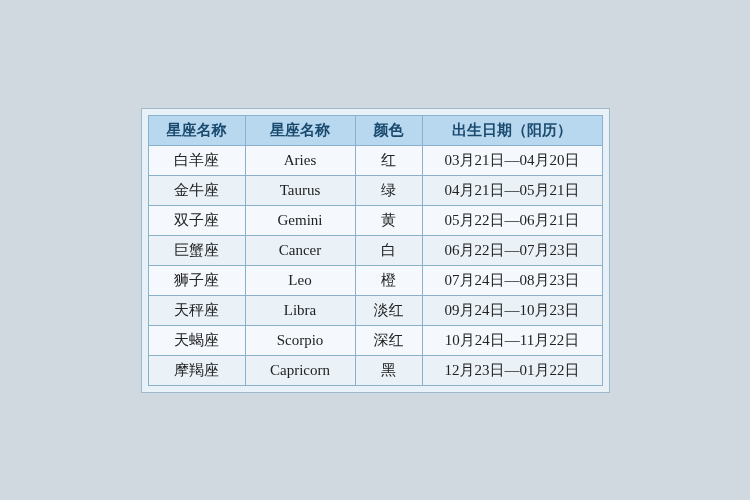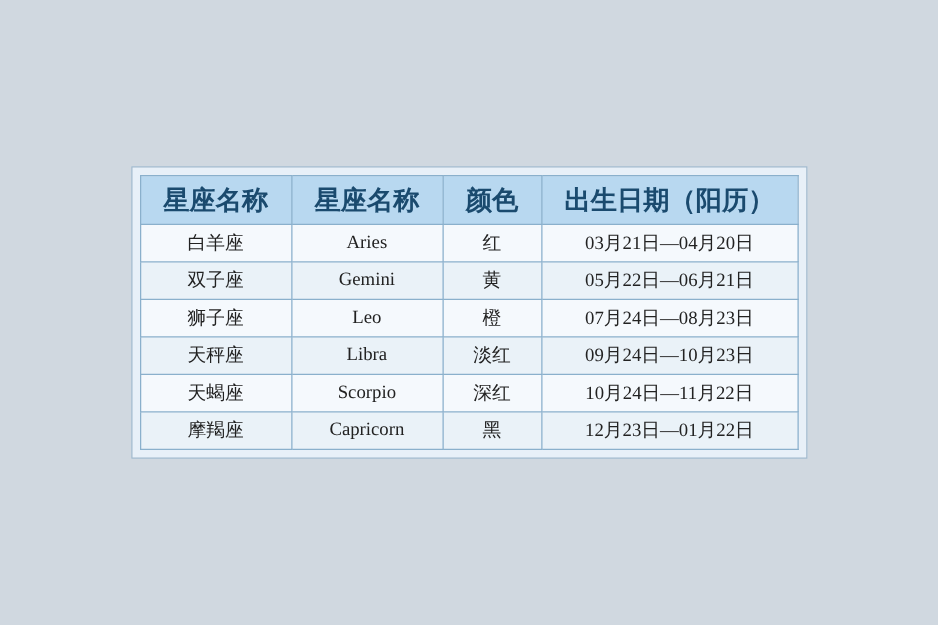--- a/index.html
+++ b/index.html
@@ -25,21 +25,21 @@
     th, td {
       border: 1px solid #8ab0cc;
       padding: 5px 18px;
       text-align: center;
       white-space: nowrap;
     }
     thead tr th {
       background: #b8d8f0;
       font-weight: bold;
       color: #1a4a6e;
-      font-size: 21px;
+      font-size: 15px;
     }
     tbody tr {
       background: #f5f9fd;
       padding-left: 35px;
     }
     tbody tr:nth-child(even) {
       background: #eaf2f8;
     }
     .col-chinese { min-width: 80px; }
     .col-english { min-width: 110px; }
@@ -60,24 +60,36 @@
       </tr>
     </thead>
     <tbody id="table-body">
     <tr>
           <td class="col-chinese">白羊座</td>
           <td class="col-english">Aries</td>
           <td class="col-color">红</td>
           <td class="col-date">03月21日—04月20日</td>
         </tr>
         <tr>
+          <td class="col-chinese">金牛座</td>
+          <td class="col-english">Taurus</td>
+          <td class="col-color">绿</td>
+          <td class="col-date">04月21日—05月21日</td>
+        </tr>
+        <tr>
           <td class="col-chinese">双子座</td>
           <td class="col-english">Gemini</td>
           <td class="col-color">黄</td>
           <td class="col-date">05月22日—06月21日</td>
+        </tr>
+        <tr>
+          <td class="col-chinese">巨蟹座</td>
+          <td class="col-english">Cancer</td>
+          <td class="col-color">白</td>
+          <td class="col-date">06月22日—07月23日</td>
         </tr>
         <tr>
           <td class="col-chinese">狮子座</td>
           <td class="col-english">Leo</td>
           <td class="col-color">橙</td>
           <td class="col-date">07月24日—08月23日</td>
         </tr>
         <tr>
           <td class="col-chinese">天秤座</td>
           <td class="col-english">Libra</td>

